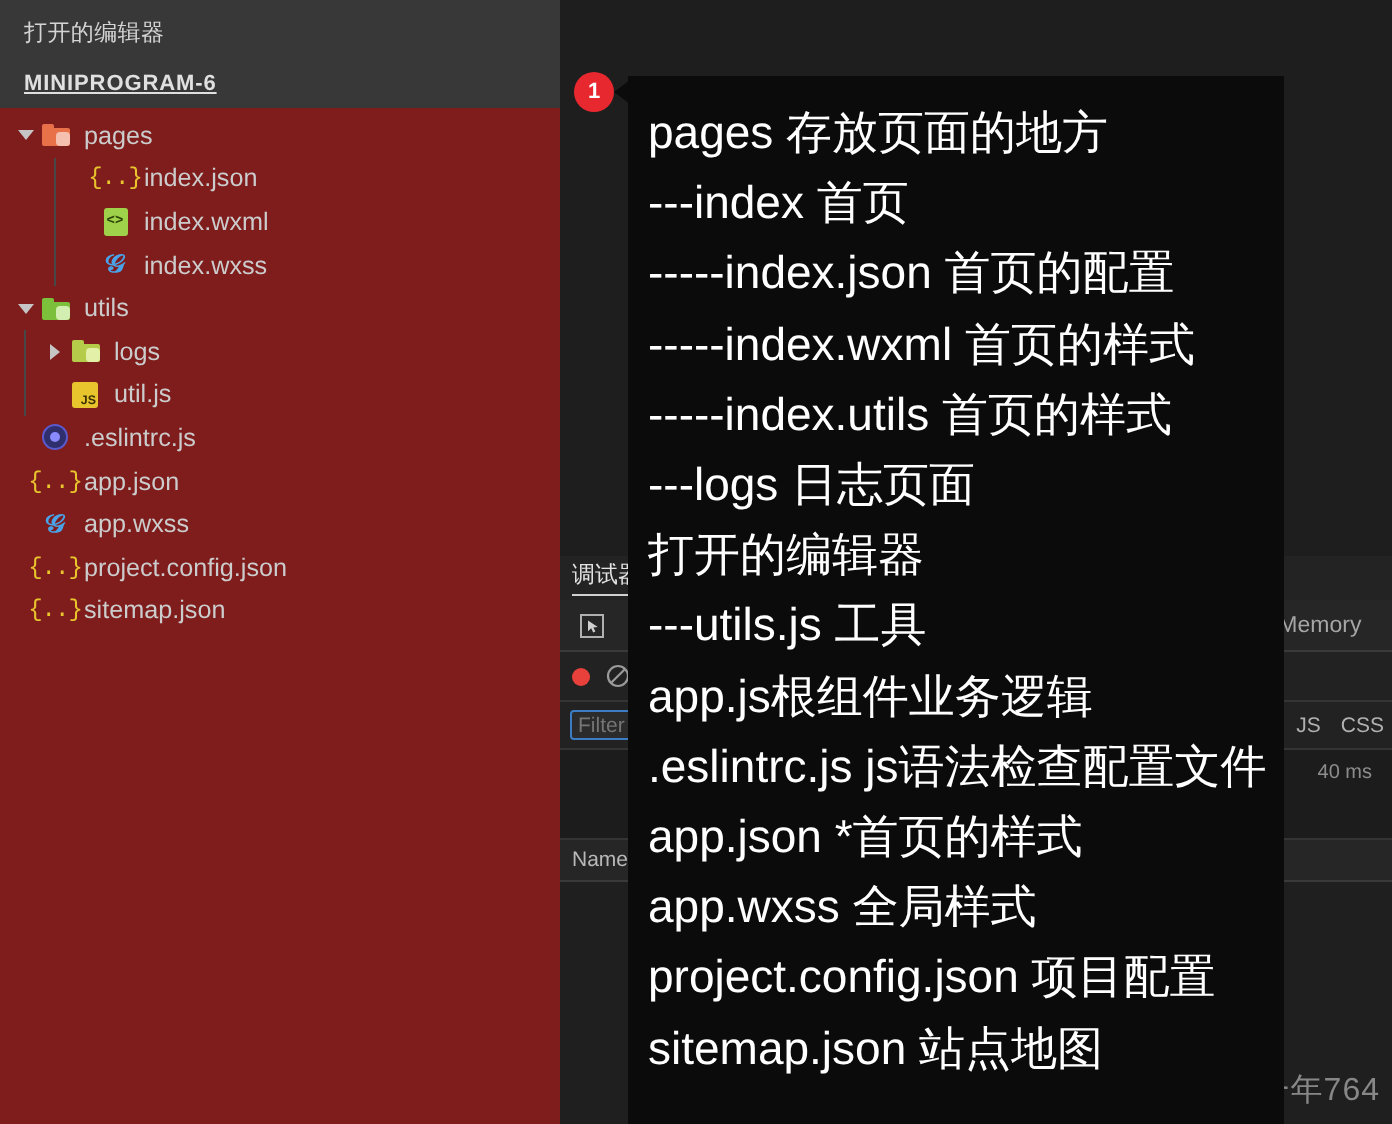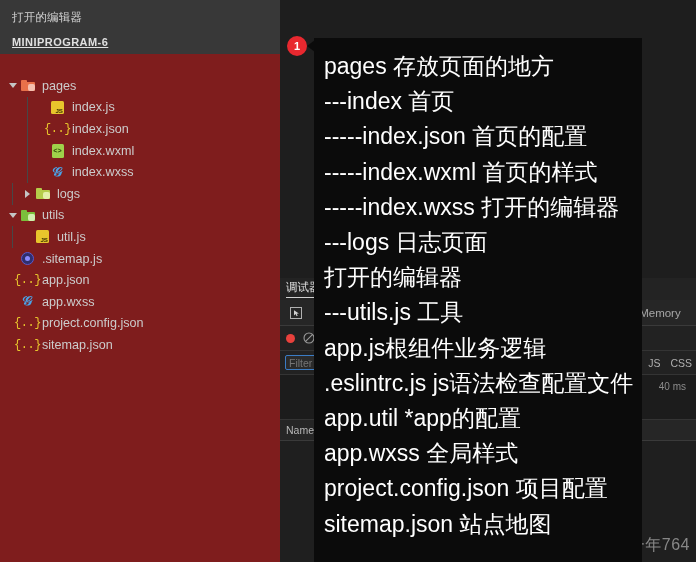--- a/index.html
+++ b/index.html
@@ -46,21 +46,21 @@
   }
   #project-header {
     background: #383838;
     height: 24px;
     line-height: 24px;
     letter-spacing: .45px;
     font-size: 11px;
     color: #e0e0e0;
     text-decoration: underline;
   }
-  #tree { padding-top: 21px; }
+  #tree { padding-top: 3px; }
 
   .row {
     height: 21.6px;
     display: flex;
     align-items: center;
     position: relative;
     white-space: nowrap;
     cursor: pointer;
   }
   .row.selected { background: #37373d; }
@@ -367,29 +367,20 @@
             <span class="body"></span>
             <span class="dot"></span>
           </span>
         </span>
         <span class="label">pages</span>
       </div>
       <div class="row">
         <span style="width: 36px; flex: 0 0 auto;"></span>
         <span class="twisty "></span>
         <span class="icon-slot">
-          <span class="js-badge">JS</span>
-        </span>
-        <span class="label">index.js</span>
-        <span class="indent-guide" style="left: 27px;"></span>
-      </div>
-      <div class="row">
-        <span style="width: 36px; flex: 0 0 auto;"></span>
-        <span class="twisty "></span>
-        <span class="icon-slot">
           <span class="json-brace">{..}</span>
         </span>
         <span class="label">index.json</span>
         <span class="indent-guide" style="left: 27px;"></span>
       </div>
       <div class="row">
         <span style="width: 36px; flex: 0 0 auto;"></span>
         <span class="twisty "></span>
         <span class="icon-slot">
           <span class="wxml-badge">&lt;&gt;</span>
@@ -398,64 +389,64 @@
         <span class="indent-guide" style="left: 27px;"></span>
       </div>
       <div class="row">
         <span style="width: 36px; flex: 0 0 auto;"></span>
         <span class="twisty "></span>
         <span class="icon-slot">
           <span class="wxss-badge">𝒢</span>
         </span>
         <span class="label">index.wxss</span>
         <span class="indent-guide" style="left: 27px;"></span>
+      </div>
+      <div class="row">
+        <span style="width: 6px; flex: 0 0 auto;"></span>
+        <span class="twisty open"></span>
+        <span class="icon-slot">
+          <span class="folder f-green2">
+            <span class="tab"></span>
+            <span class="body"></span>
+            <span class="dot"></span>
+          </span>
+        </span>
+        <span class="label">utils</span>
       </div>
       <div class="row">
         <span style="width: 21px; flex: 0 0 auto;"></span>
         <span class="twisty closed"></span>
         <span class="icon-slot">
           <span class="folder f-green">
             <span class="tab"></span>
             <span class="body"></span>
             <span class="dot"></span>
           </span>
         </span>
         <span class="label">logs</span>
         <span class="indent-guide" style="left: 12px;"></span>
       </div>
       <div class="row">
-        <span style="width: 6px; flex: 0 0 auto;"></span>
-        <span class="twisty open"></span>
-        <span class="icon-slot">
-          <span class="folder f-green2">
-            <span class="tab"></span>
-            <span class="body"></span>
-            <span class="dot"></span>
-          </span>
-        </span>
-        <span class="label">utils</span>
-      </div>
-      <div class="row">
         <span style="width: 21px; flex: 0 0 auto;"></span>
         <span class="twisty "></span>
         <span class="icon-slot">
           <span class="js-badge">JS</span>
         </span>
         <span class="label">util.js</span>
         <span class="indent-guide" style="left: 12px;"></span>
       </div>
       <div class="row">
         <span style="width: 6px; flex: 0 0 auto;"></span>
         <span class="twisty "></span>
         <span class="icon-slot">
           <span class="eslint-dot">
             <i></i>
           </span>
         </span>
-        <span class="label">.sitemap.js</span>
+        <span class="label">.eslintrc.js</span>
       </div>
       <div class="row">
         <span style="width: 6px; flex: 0 0 auto;"></span>
         <span class="twisty "></span>
         <span class="icon-slot">
           <span class="json-brace">{..}</span>
         </span>
         <span class="label">app.json</span>
       </div>
       <div class="row">
@@ -571,23 +562,23 @@
   <div id="watermark">一岁又一年764</div>
 </div>
 
 <div id="badge-1">1</div>
 <div id="badge-tail"></div>
 <div id="annotation">
     <div class="ann-line">pages 存放页面的地方</div>
     <div class="ann-line">---index 首页</div>
     <div class="ann-line">-----index.json 首页的配置</div>
     <div class="ann-line">-----index.wxml 首页的样式</div>
-    <div class="ann-line">-----index.wxss 打开的编辑器</div>
+    <div class="ann-line">-----index.utils 首页的样式</div>
     <div class="ann-line">---logs 日志页面</div>
     <div class="ann-line">打开的编辑器</div>
     <div class="ann-line">---utils.js 工具</div>
     <div class="ann-line">app.js根组件业务逻辑</div>
     <div class="ann-line">.eslintrc.js js语法检查配置文件</div>
-    <div class="ann-line">app.util *app的配置</div>
+    <div class="ann-line">app.json *首页的样式</div>
     <div class="ann-line">app.wxss 全局样式</div>
     <div class="ann-line">project.config.json 项目配置</div>
     <div class="ann-line">sitemap.json 站点地图</div>
   </div>
 
 </body></html>

